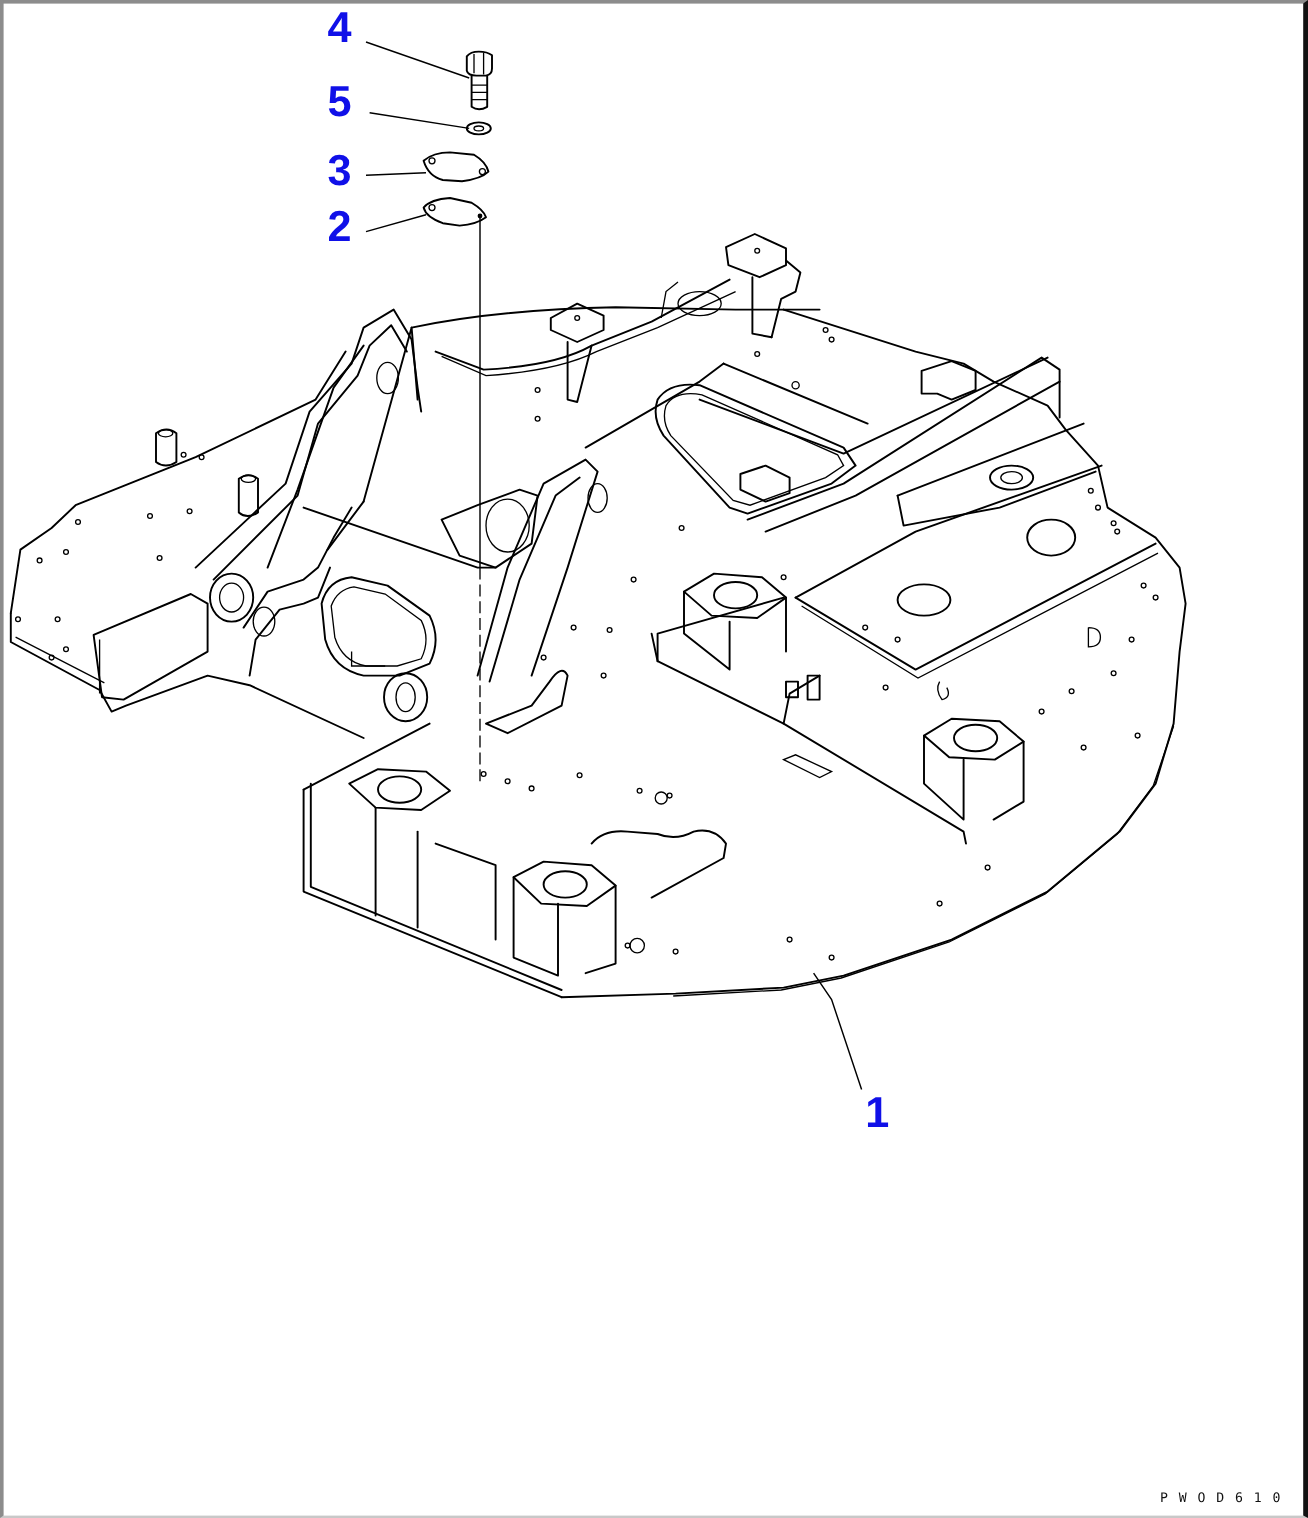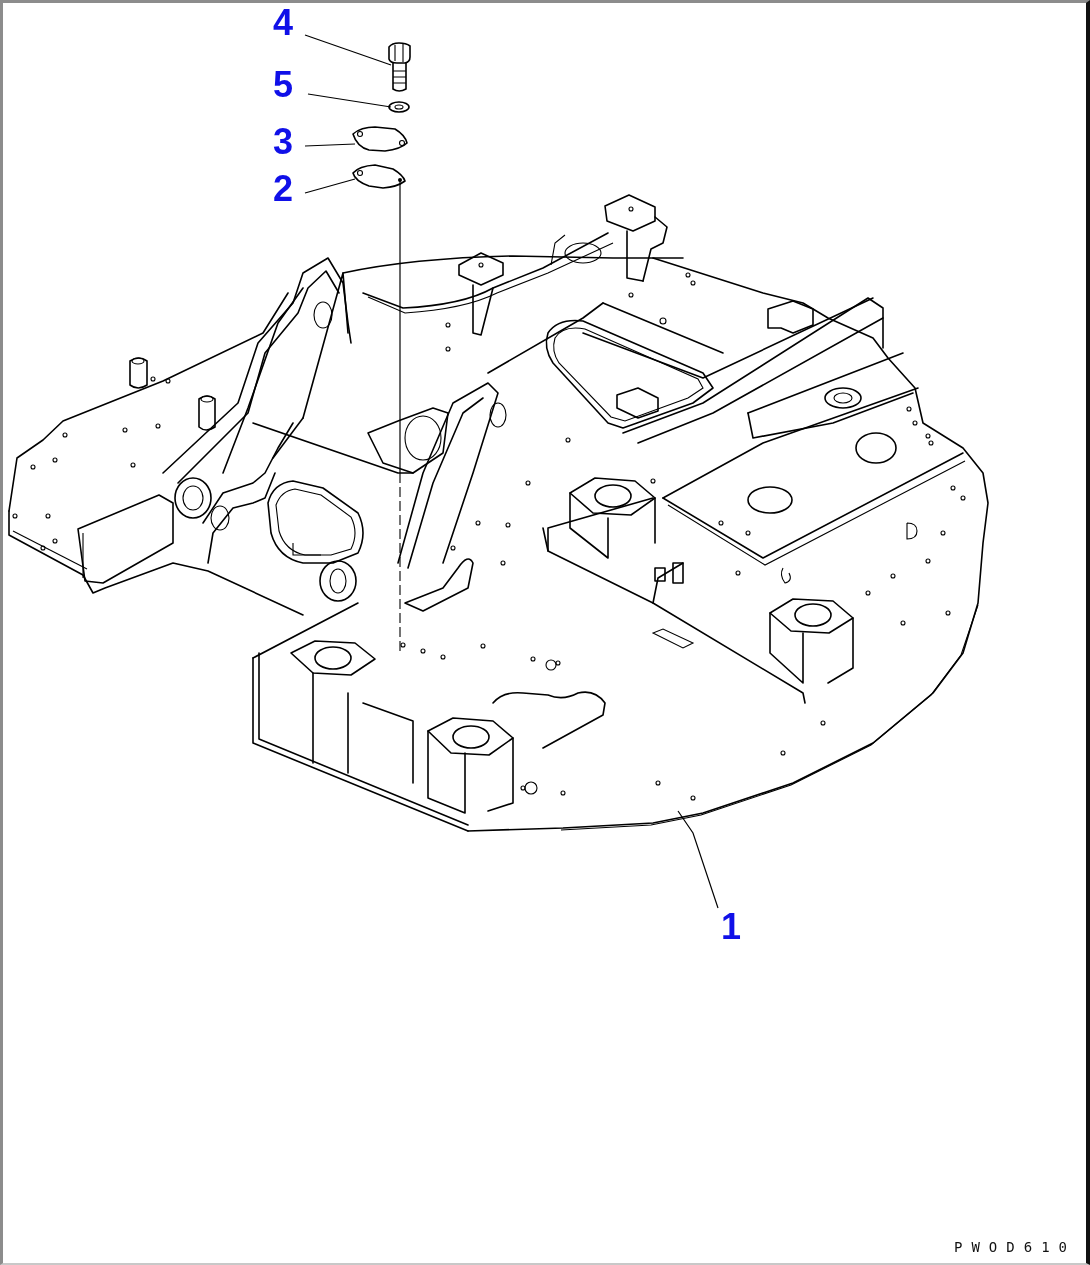--- a/index.html
+++ b/index.html
@@ -10,21 +10,21 @@
     border-right: 4px solid #111111; border-bottom: 2px solid #c8c8c8;
     background: #ffffff;
   }
   svg.drawing { position: absolute; left: 0; top: 0; }
   .callout {
     position: absolute; font-family: "Liberation Sans", sans-serif; font-weight: bold;
     font-size: 36px; line-height: 36px; color: #1010e8; cursor: pointer;
   }
   .drawing-code {
     position: absolute; right: 10px; bottom: 8px; font-family: "DejaVu Sans Mono", monospace;
-    font-size: 14px; letter-spacing: 9px; color: #111111;
+    font-size: 11px; letter-spacing: 9px; color: #111111;
   }
   .ln { fill: none; stroke: #000; stroke-width: 1.6; stroke-linejoin: round; stroke-linecap: round; }
   .thin { fill: none; stroke: #000; stroke-width: 1.1; }
   .hole { fill: none; stroke: #000; stroke-width: 1.1; }
   .dot { fill: #000; }
   .leader { fill: none; stroke: #000; stroke-width: 1.2; }
   .dashed { fill: none; stroke: #000; stroke-width: 1.1; stroke-dasharray: 10 4; }
 </style>
 </head>
 <body>

